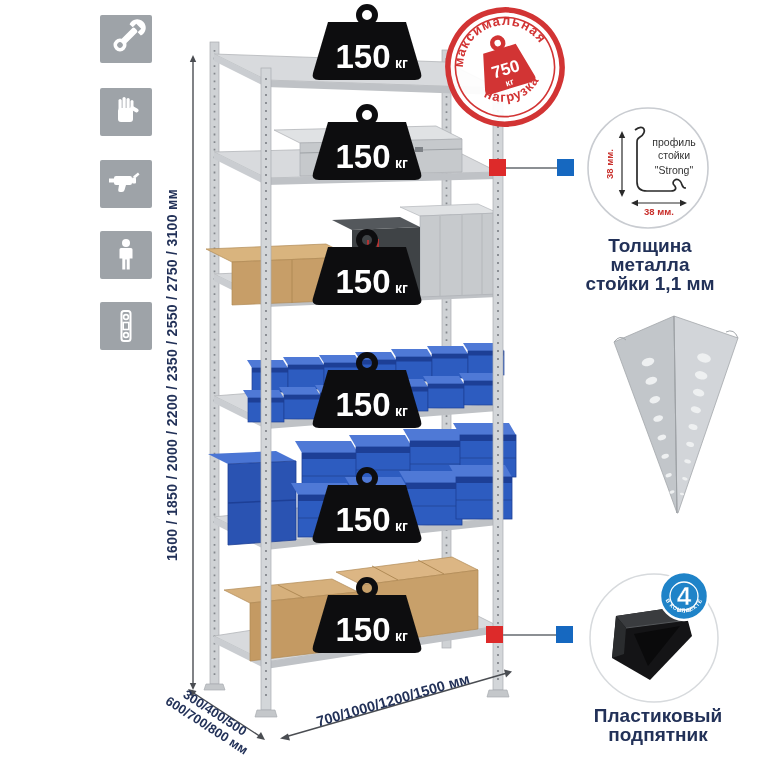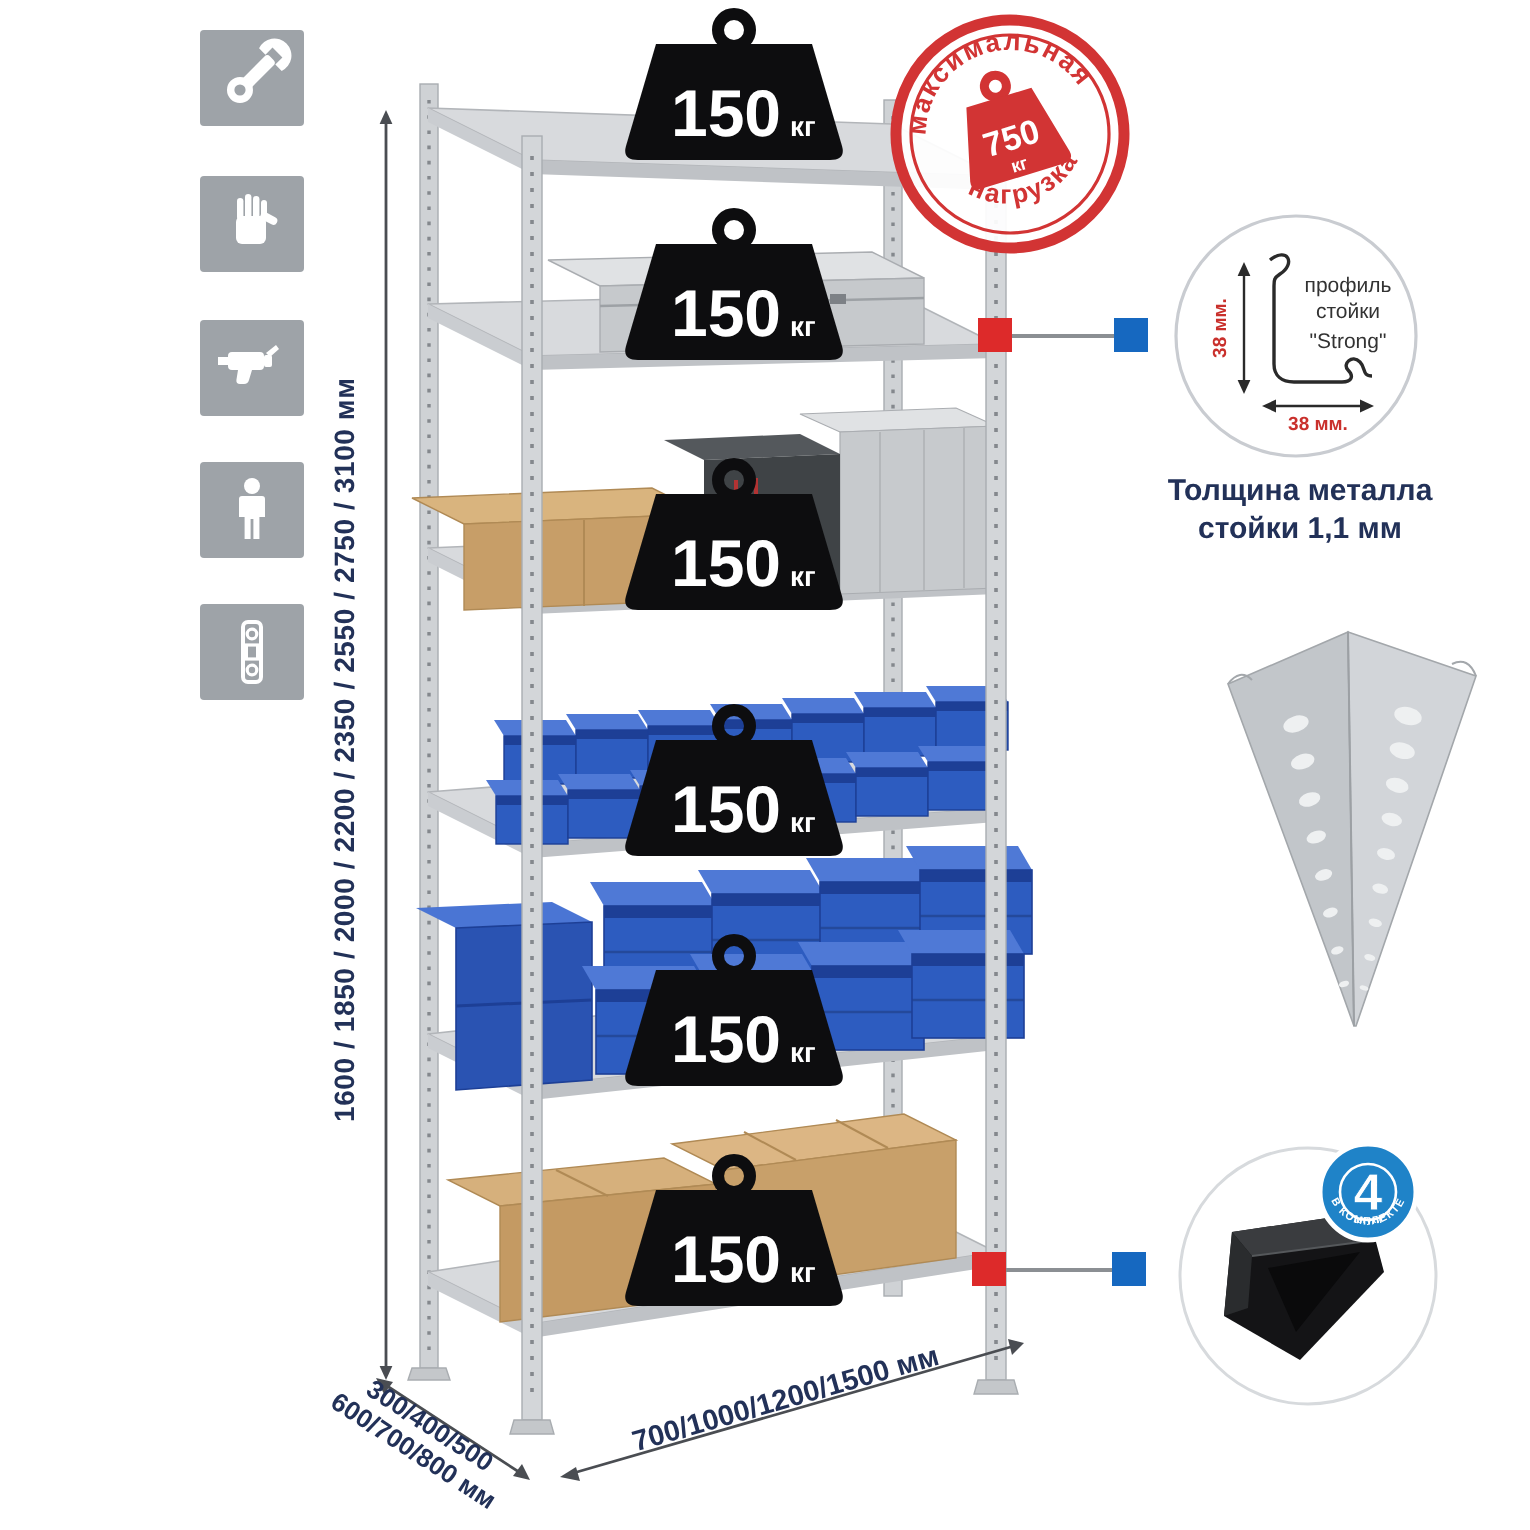--- a/index.html
+++ b/index.html
@@ -11,21 +11,21 @@
   .height-label{position:absolute;left:160px;top:62px;height:626px;width:24px;
                 writing-mode:vertical-rl;transform:rotate(180deg);
                 display:flex;align-items:center;justify-content:center;
                 font-size:14px;font-weight:700;letter-spacing:.3px;color:#223158;white-space:nowrap;}
   .depth-label{position:absolute;left:152px;top:704px;width:118px;transform:rotate(33deg);
                transform-origin:center;font-size:13px;font-weight:700;color:#223158;
                text-align:center;line-height:15px;white-space:nowrap;}
   .width-label{position:absolute;left:268px;top:692px;width:250px;transform:rotate(-16deg);
                transform-origin:center;font-size:14.5px;font-weight:700;color:#223158;
                text-align:center;white-space:nowrap;}
-  .caption{position:absolute;text-align:center;font-size:15px;font-weight:700;color:#223158;line-height:19px;}
+  .caption{position:absolute;text-align:center;font-size:19px;font-weight:700;color:#223158;line-height:19px;}
   .wnum{font-size:33px;font-weight:700;fill:#ffffff;}
   .wunit{font-size:14px;font-weight:700;fill:#ffffff;}
   .stampTxt{fill:#d23434;font-size:13.2px;font-weight:700;letter-spacing:1.1px;}
   .stampVal{fill:#ffffff;font-size:17px;font-weight:700;text-anchor:middle;}
   .stampUnit{fill:#ffffff;font-size:9px;font-weight:700;text-anchor:middle;}
   .profLbl{fill:#333333;font-size:10.5px;font-weight:500;text-anchor:middle;}
   .profDim{fill:#c9302c;font-size:9.5px;font-weight:700;text-anchor:middle;}
   svg text{font-family:"Liberation Sans","DejaVu Sans",sans-serif;}
 </style>
 </head>
@@ -361,20 +361,24 @@
       <circle cx="96" cy="28" r="24" fill="#1f83c8" stroke="#ffffff" stroke-width="2.5"></circle>
       <circle cx="96" cy="28" r="14" fill="none" stroke="#ffffff" stroke-width="1.3"></circle>
       <text x="96" y="37" text-anchor="middle" font-size="26" font-weight="700" fill="#ffffff" stroke="#1f83c8" stroke-width="0.4">4</text>
       <text x="96" y="43.5" text-anchor="middle" font-size="4.6" font-weight="700" fill="#ffffff">штуки</text>
       <text font-size="5.4" font-weight="700" fill="#ffffff" letter-spacing="0.7" style="text-transform:uppercase">
         <textPath href="#badgeArc" startOffset="50%" text-anchor="middle">в комплекте</textPath>
       </text>
     </g>
   </svg>
 
+  <div class="caption" style="left:578px;top:706px;width:160px">
+    <div>Пластиковый</div>
+    <div>подпятник</div>
+  </div>
 
   <div class="depth-label">
     <div>300/400/500</div>
     <div>600/700/800 мм</div>
   </div>
   <div class="width-label">700/1000/1200/1500 мм</div>
 
 </div>
 
 </body></html>

